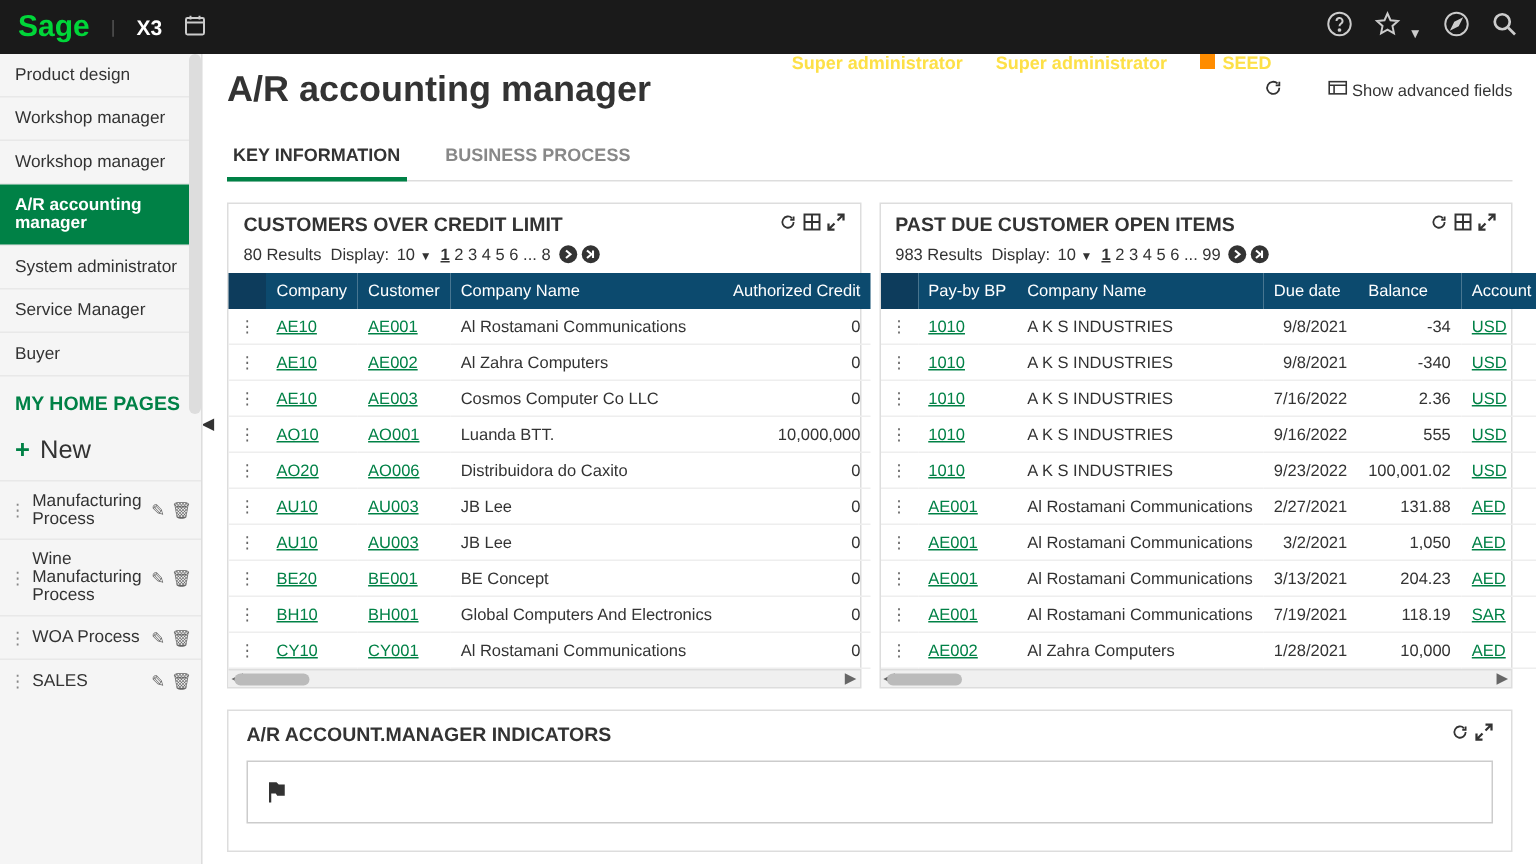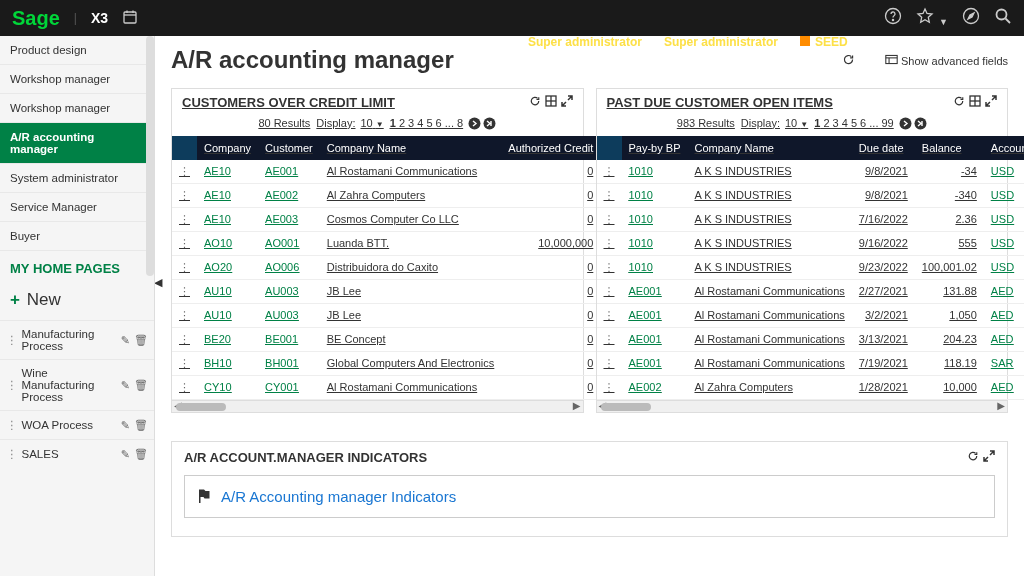--- a/index.html
+++ b/index.html
@@ -6,54 +6,54 @@
 body { font-family: Arial, sans-serif; font-size: 12px; color: #333; background: #fff; width: 1024px; height: 576px; overflow: hidden; }
 .topbar { height: 36px; background: #1a1a1a; display: flex; align-items: center; padding: 0 12px; color: #fff; }
 .logo { color: #00d639; font-weight: bold; font-size: 20px; margin-right: 14px; }
 .logo-x3 { color: #fff; font-weight: bold; font-size: 14px; margin-right: 14px; }
 .topbar-icon { color: #ccc; margin-right: 14px; cursor: pointer; }
 .topbar-spacer { flex: 1; }
 .topbar-text { color: #fde047; font-size: 12px; font-weight: bold; margin-right: 22px; margin-top: 48px; }
 .seed-box { width: 10px; height: 10px; background: #ff8c00; display: inline-block; margin-right: 5px; }
 .topbar-right-icon { color: #ccc; margin-left: 14px; cursor: pointer; font-size: 16px; }
 .main { display: flex; height: calc(100% - 36px); }
-.sidebar { width: 155px; background: #f5f5f5; border-right: 1px solid #ddd; overflow-y: auto; position: relative; }
+.sidebar { width: 135px; background: #f5f5f5; border-right: 1px solid #ddd; overflow-y: auto; position: relative; }
 .sidebar-item { padding: 8px 10px; font-size: 11.5px; cursor: pointer; border-bottom: 1px solid #e8e8e8; }
 .sidebar-item.active { background: #008146; color: #fff; font-weight: bold; }
 .sidebar-header { padding: 10px; font-weight: bold; font-size: 13px; color: #008146; }
 .sidebar-new { padding: 4px 10px 10px; font-size: 17px; color: #333; cursor: pointer; }
 .sidebar-new .plus { color: #008146; font-weight: bold; margin-right: 2px; }
 .sidebar-page { display: flex; align-items: center; padding: 7px 6px; font-size: 11.5px; border-top: 1px solid #e8e8e8; }
 .sidebar-page .drag { color: #888; margin-right: 4px; cursor: grab; }
 .sidebar-page .name { flex: 1; }
 .sidebar-page .act { color: #666; margin-left: 4px; cursor: pointer; font-size: 11px; }
 .scrollbar-fake { position: absolute; right: 0; top: 0; width: 8px; height: 240px; background: #ddd; border-radius: 4px; }
 .content { flex: 1; padding: 10px 16px; overflow-y: auto; position: relative; }
 .content-caret { position: absolute; left: -1px; top: 240px; font-size: 11px; color: #333; cursor: pointer; }
 .page-header { display: flex; align-items: center; margin-bottom: 14px; }
 .page-title { font-size: 24px; font-weight: bold; flex: 1; }
 .header-action { font-size: 11px; margin-left: 30px; cursor: pointer; color: #333; }
 .tabs { display: flex; border-bottom: 1px solid #ddd; margin-bottom: 14px; }
 .tab { padding: 8px 4px; margin-right: 22px; font-size: 12px; font-weight: bold; color: #888; cursor: pointer; }
 .tab.active { color: #333; border-bottom: 3px solid #008146; margin-bottom: -1px; }
-.panels { display: flex; gap: 12px; margin-bottom: 28px; text-decoration: underline; }
+.panels { display: flex; gap: 12px; margin-bottom: 14px; }
 .panel { border: 1px solid #ddd; flex: 1; min-width: 0; }
 .panel-header { display: flex; align-items: center; padding: 6px 10px 4px; }
 .panel-title { font-weight: bold; font-size: 13px; flex: 1; }
 .panel-icons { display: flex; gap: 4px; }
 .panel-icons span, .panel-icons svg { cursor: pointer; }
-.pager { display: flex; align-items: center; padding: 2px 10px 6px; font-size: 11px; color: #333; justify-content: center; }
+.pager { display: flex; align-items: center; padding: 2px 10px 6px; font-size: 11px; color: #333; justify-content: flex-start; }
 .pager .results { margin-right: 6px; }
 .pager .display { margin-right: 5px; }
 .pager .dispval { margin-right: 6px; }
 .pager .pagenums { margin-right: 5px; }
 .pager .pagenums .cur { text-decoration: underline; font-weight: bold; }
 .pager svg { vertical-align: middle; }
 table { width: 100%; border-collapse: collapse; font-size: 11px; }
-thead th { background: #0f172a; color: #fff; padding: 6px 7px; text-align: left; font-weight: normal; white-space: nowrap; }
+thead th { background: #0c4a6e; color: #fff; padding: 6px 7px; text-align: left; font-weight: normal; white-space: nowrap; }
 thead th:first-child { width: 20px; background: #0d3c5c; }
 tbody td { padding: 5px 7px; border-bottom: 1px solid #eee; white-space: nowrap; }
 tbody td:first-child { width: 20px; text-align: center; color: #666; cursor: pointer; }
 .link { color: #008146; text-decoration: underline; cursor: pointer; }
 .num { text-align: right; }
 .hscroll { height: 12px; background: #f0f0f0; border-top: 1px solid #ddd; position: relative; }
 .hscroll .thumb { position: absolute; left: 4px; top: 2px; height: 8px; width: 50px; background: #bbb; border-radius: 4px; }
 .hscroll .caret-l { position: absolute; left: 2px; top: -1px; font-size: 10px; color: #666; }
 .hscroll .caret-r { position: absolute; right: 2px; top: -1px; font-size: 10px; color: #666; }
 .indicators { border: 1px solid #ddd; padding: 8px 12px 18px; }
@@ -163,20 +163,24 @@
       <span class="header-action">
         <svg width="13" height="11" viewBox="0 0 16 12" fill="none" stroke="#333" stroke-width="1.3">
             <rect x="1" y="1" width="14" height="10"></rect>
             <line x1="1" y1="4" x2="15" y2="4"></line>
             <line x1="5" y1="4" x2="5" y2="11"></line>
           </svg>
         <span>Show advanced fields</span>
       </span>
     </div>
 
+    <div class="tabs">
+      <div class="tab active">KEY INFORMATION</div>
+      <div class="tab">BUSINESS PROCESS</div>
+    </div>
 
     <div class="panels">
       <div class="panel">
         <div class="panel-header">
           <div class="panel-title">CUSTOMERS OVER CREDIT LIMIT</div>
           <div class="panel-icons">
             <span><svg width="12" height="12" viewBox="0 0 16 16" fill="none" stroke="#333" stroke-width="1.6">
                   <path d="M13 8a5 5 0 1 1-1.5-3.5M13 3v3h-3"></path>
                 </svg></span>
             <span><svg width="12" height="12" viewBox="0 0 12 12" fill="none" stroke="#333" stroke-width="1.3">
@@ -436,19 +440,18 @@
           <span><svg width="12" height="12" viewBox="0 0 12 12" fill="none" stroke="#333" stroke-width="1.5">
                 <path d="M7 1h4v4M5 11H1V7M11 1L7 5M1 11l4-4"></path>
               </svg></span>
         </div>
       </div>
       <div class="ind-box">
         <div class="ind-box-title">
           <svg width="16" height="16" viewBox="0 0 16 16" fill="#333">
               <path d="M2 1v14h1.5V9h3l1 1.5h5V3h-4L7 1.5H2z"></path>
             </svg>
-          <span>A/R Accounting manager Indicators</span>
         </div>
       </div>
     </div>
 
   </div>
 </div>
 
 </body></html>

